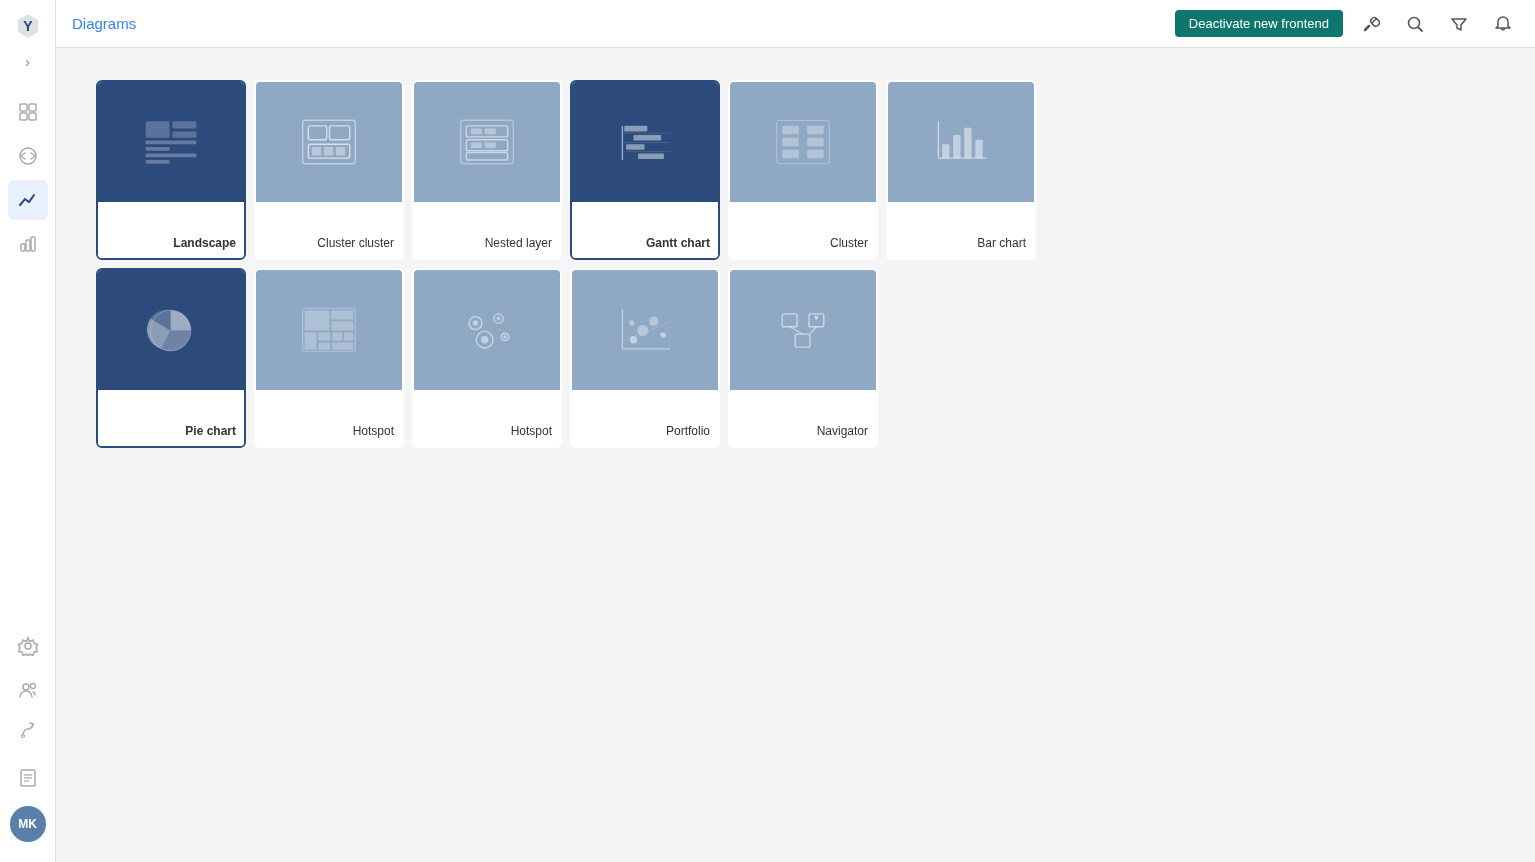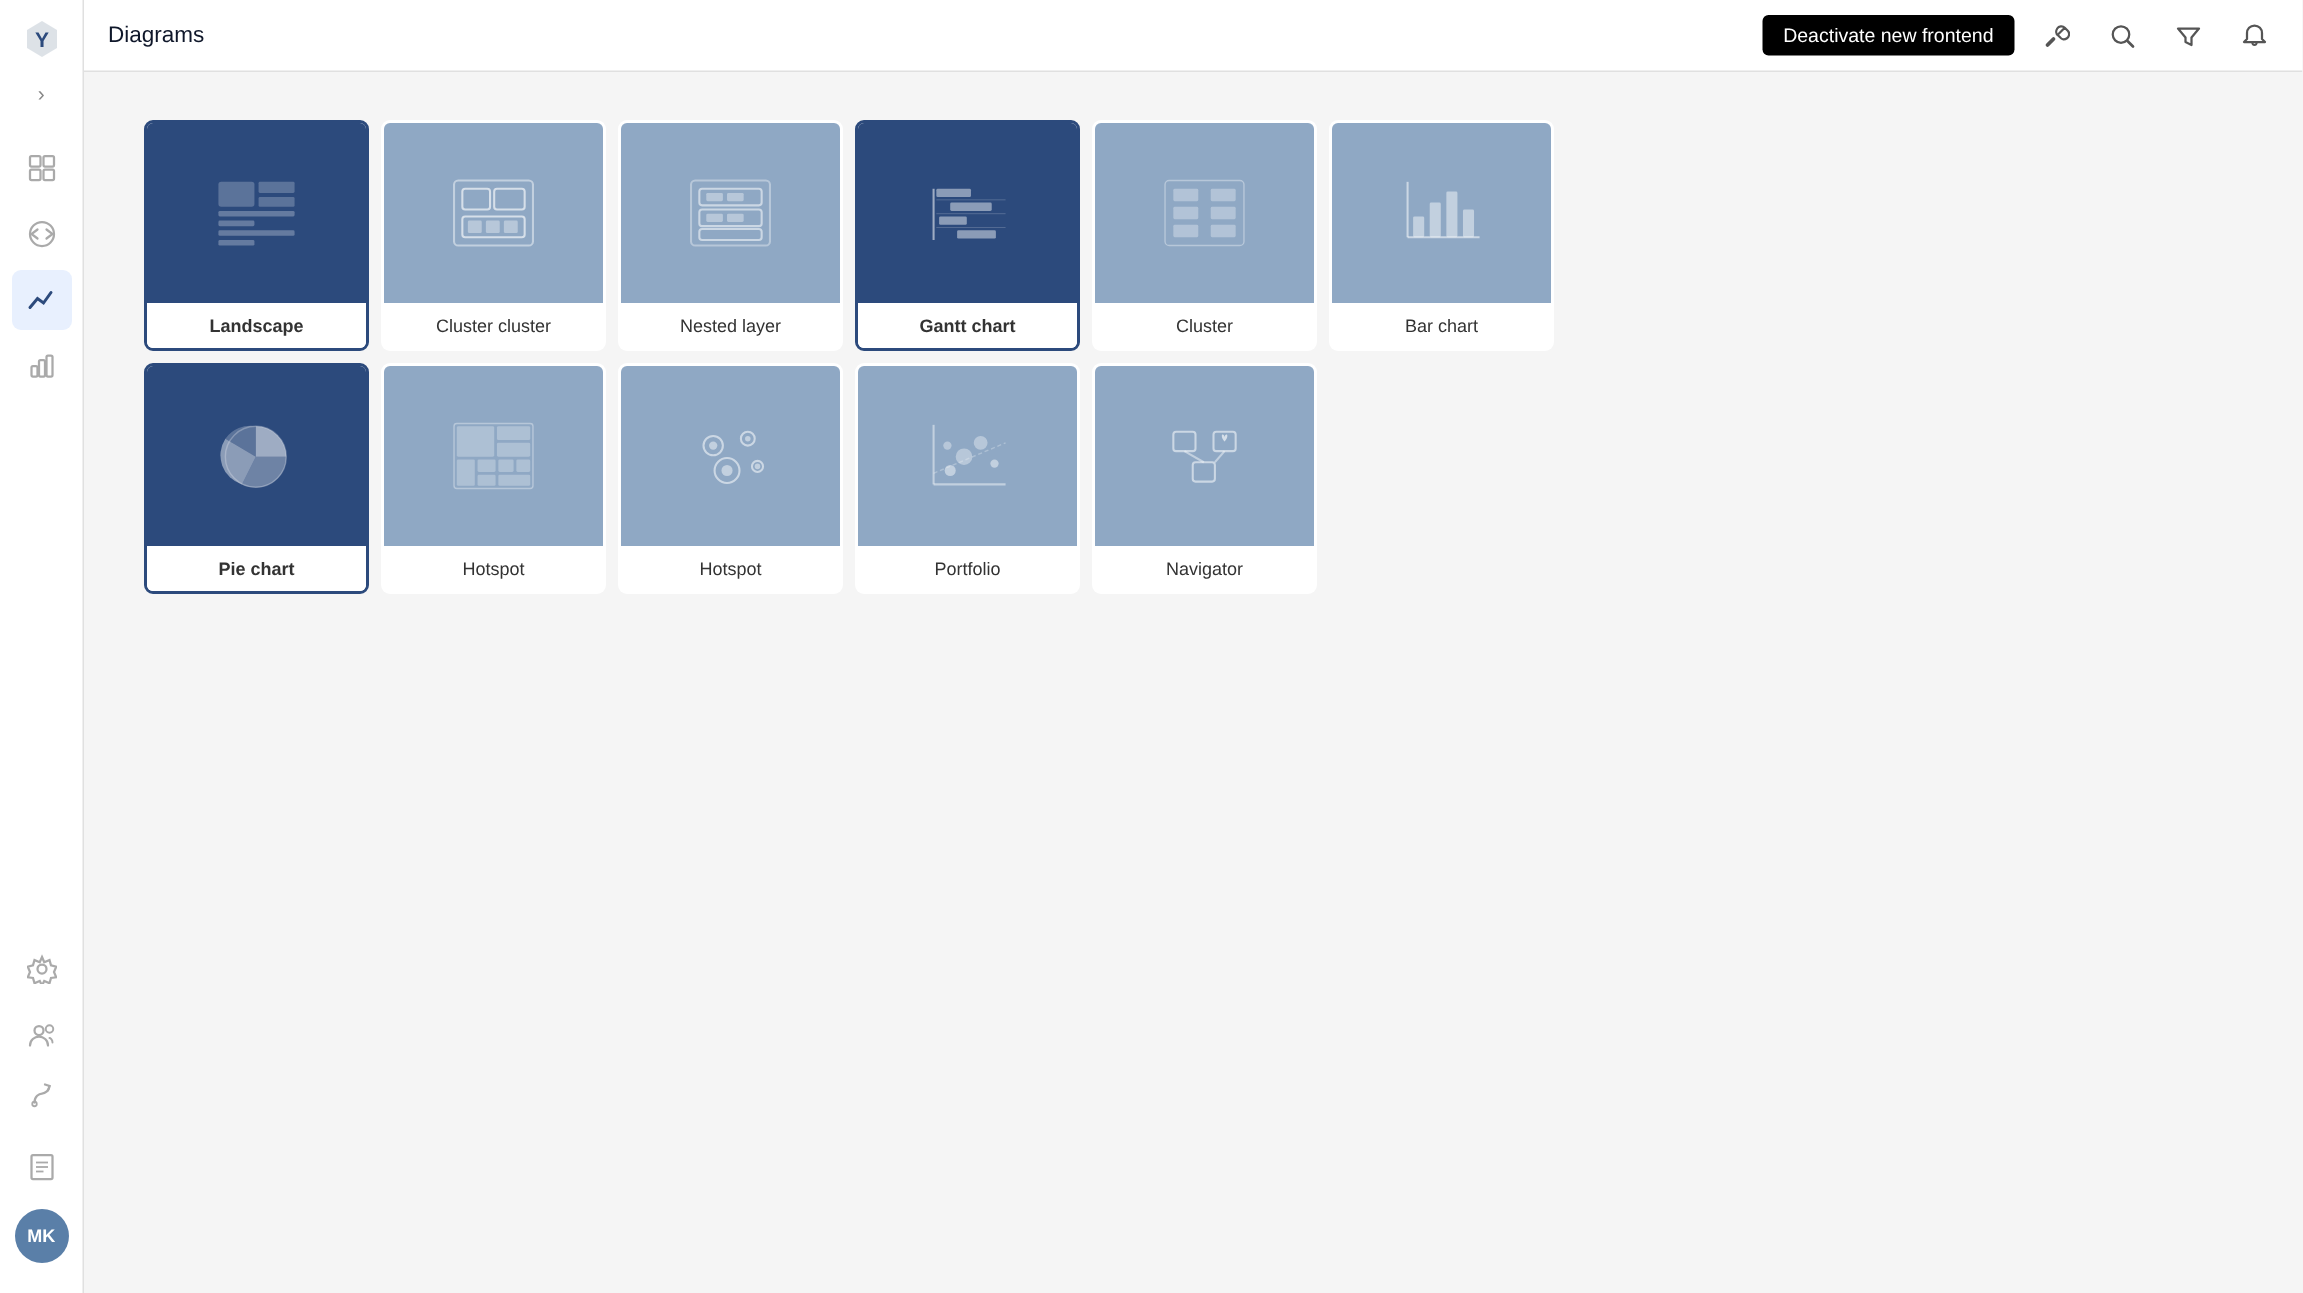--- a/index.html
+++ b/index.html
@@ -93,30 +93,30 @@
       background: #fff;
       border-bottom: 1px solid #e0e0e0;
       display: flex;
       align-items: center;
       padding: 0 16px;
       gap: 12px;
     }
     .topbar-title {
       font-size: 15px;
       font-weight: 500;
-      color: #0f172a;
+      color: #3b82f6;
       flex: 1;
     }
     .topbar-actions {
       display: flex;
       align-items: center;
       gap: 12px;
     }
     .btn-deactivate {
-      background: #000000;
+      background: #0f766e;
       color: #fff;
       border: none;
       border-radius: 4px;
       padding: 6px 14px;
       font-size: 13px;
       cursor: pointer;
       white-space: nowrap;
     }
     .topbar-icon {
       width: 32px;
@@ -167,25 +167,26 @@
     .card-icon-area.dark {
       background: #2c4a7c;
     }
     .card-icon-area svg {
       width: 60px;
       height: 60px;
       opacity: 0.9;
     }
     .card-label {
       padding: 8px;
-      text-align: center;
+      text-align: right;
       font-size: 12px;
       color: #333;
       font-weight: 400;
       background: #fff;
+      margin-top: 26px;
     }
     .card-label.bold {
       font-weight: 600;
     }
   </style>
 </head>
 <body>
 
 <div class="sidebar">
   <div class="sidebar-logo">

